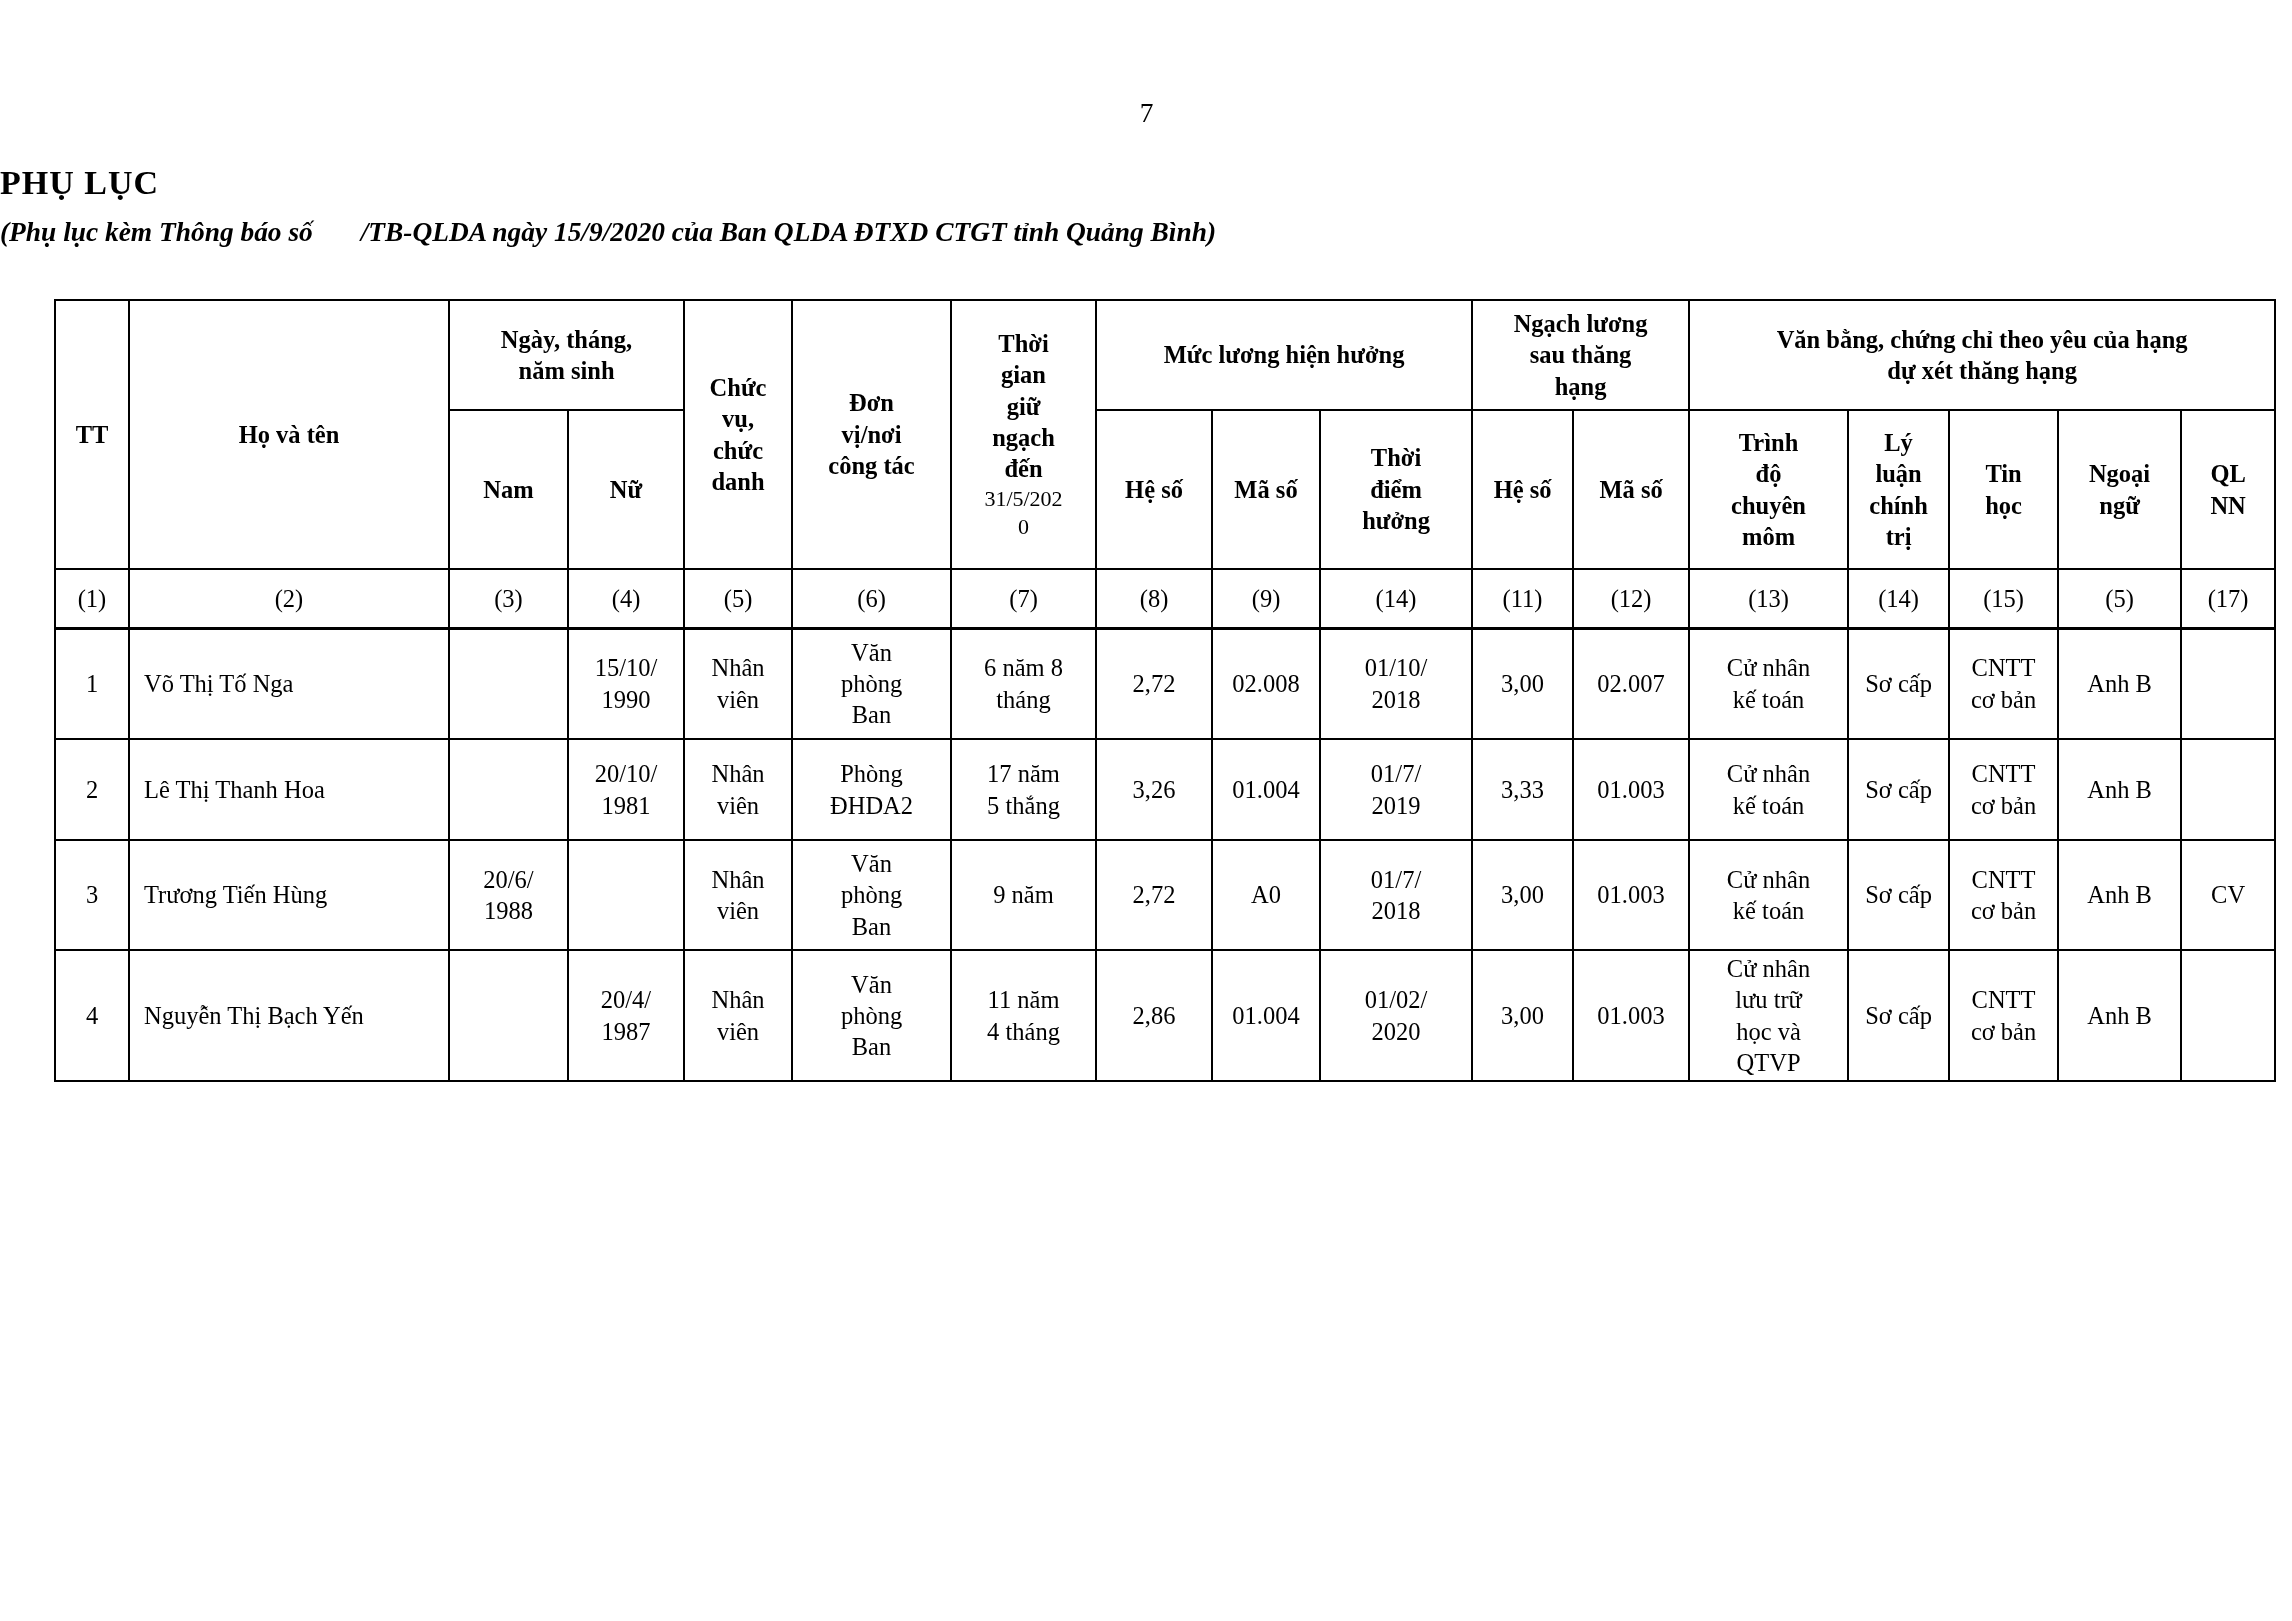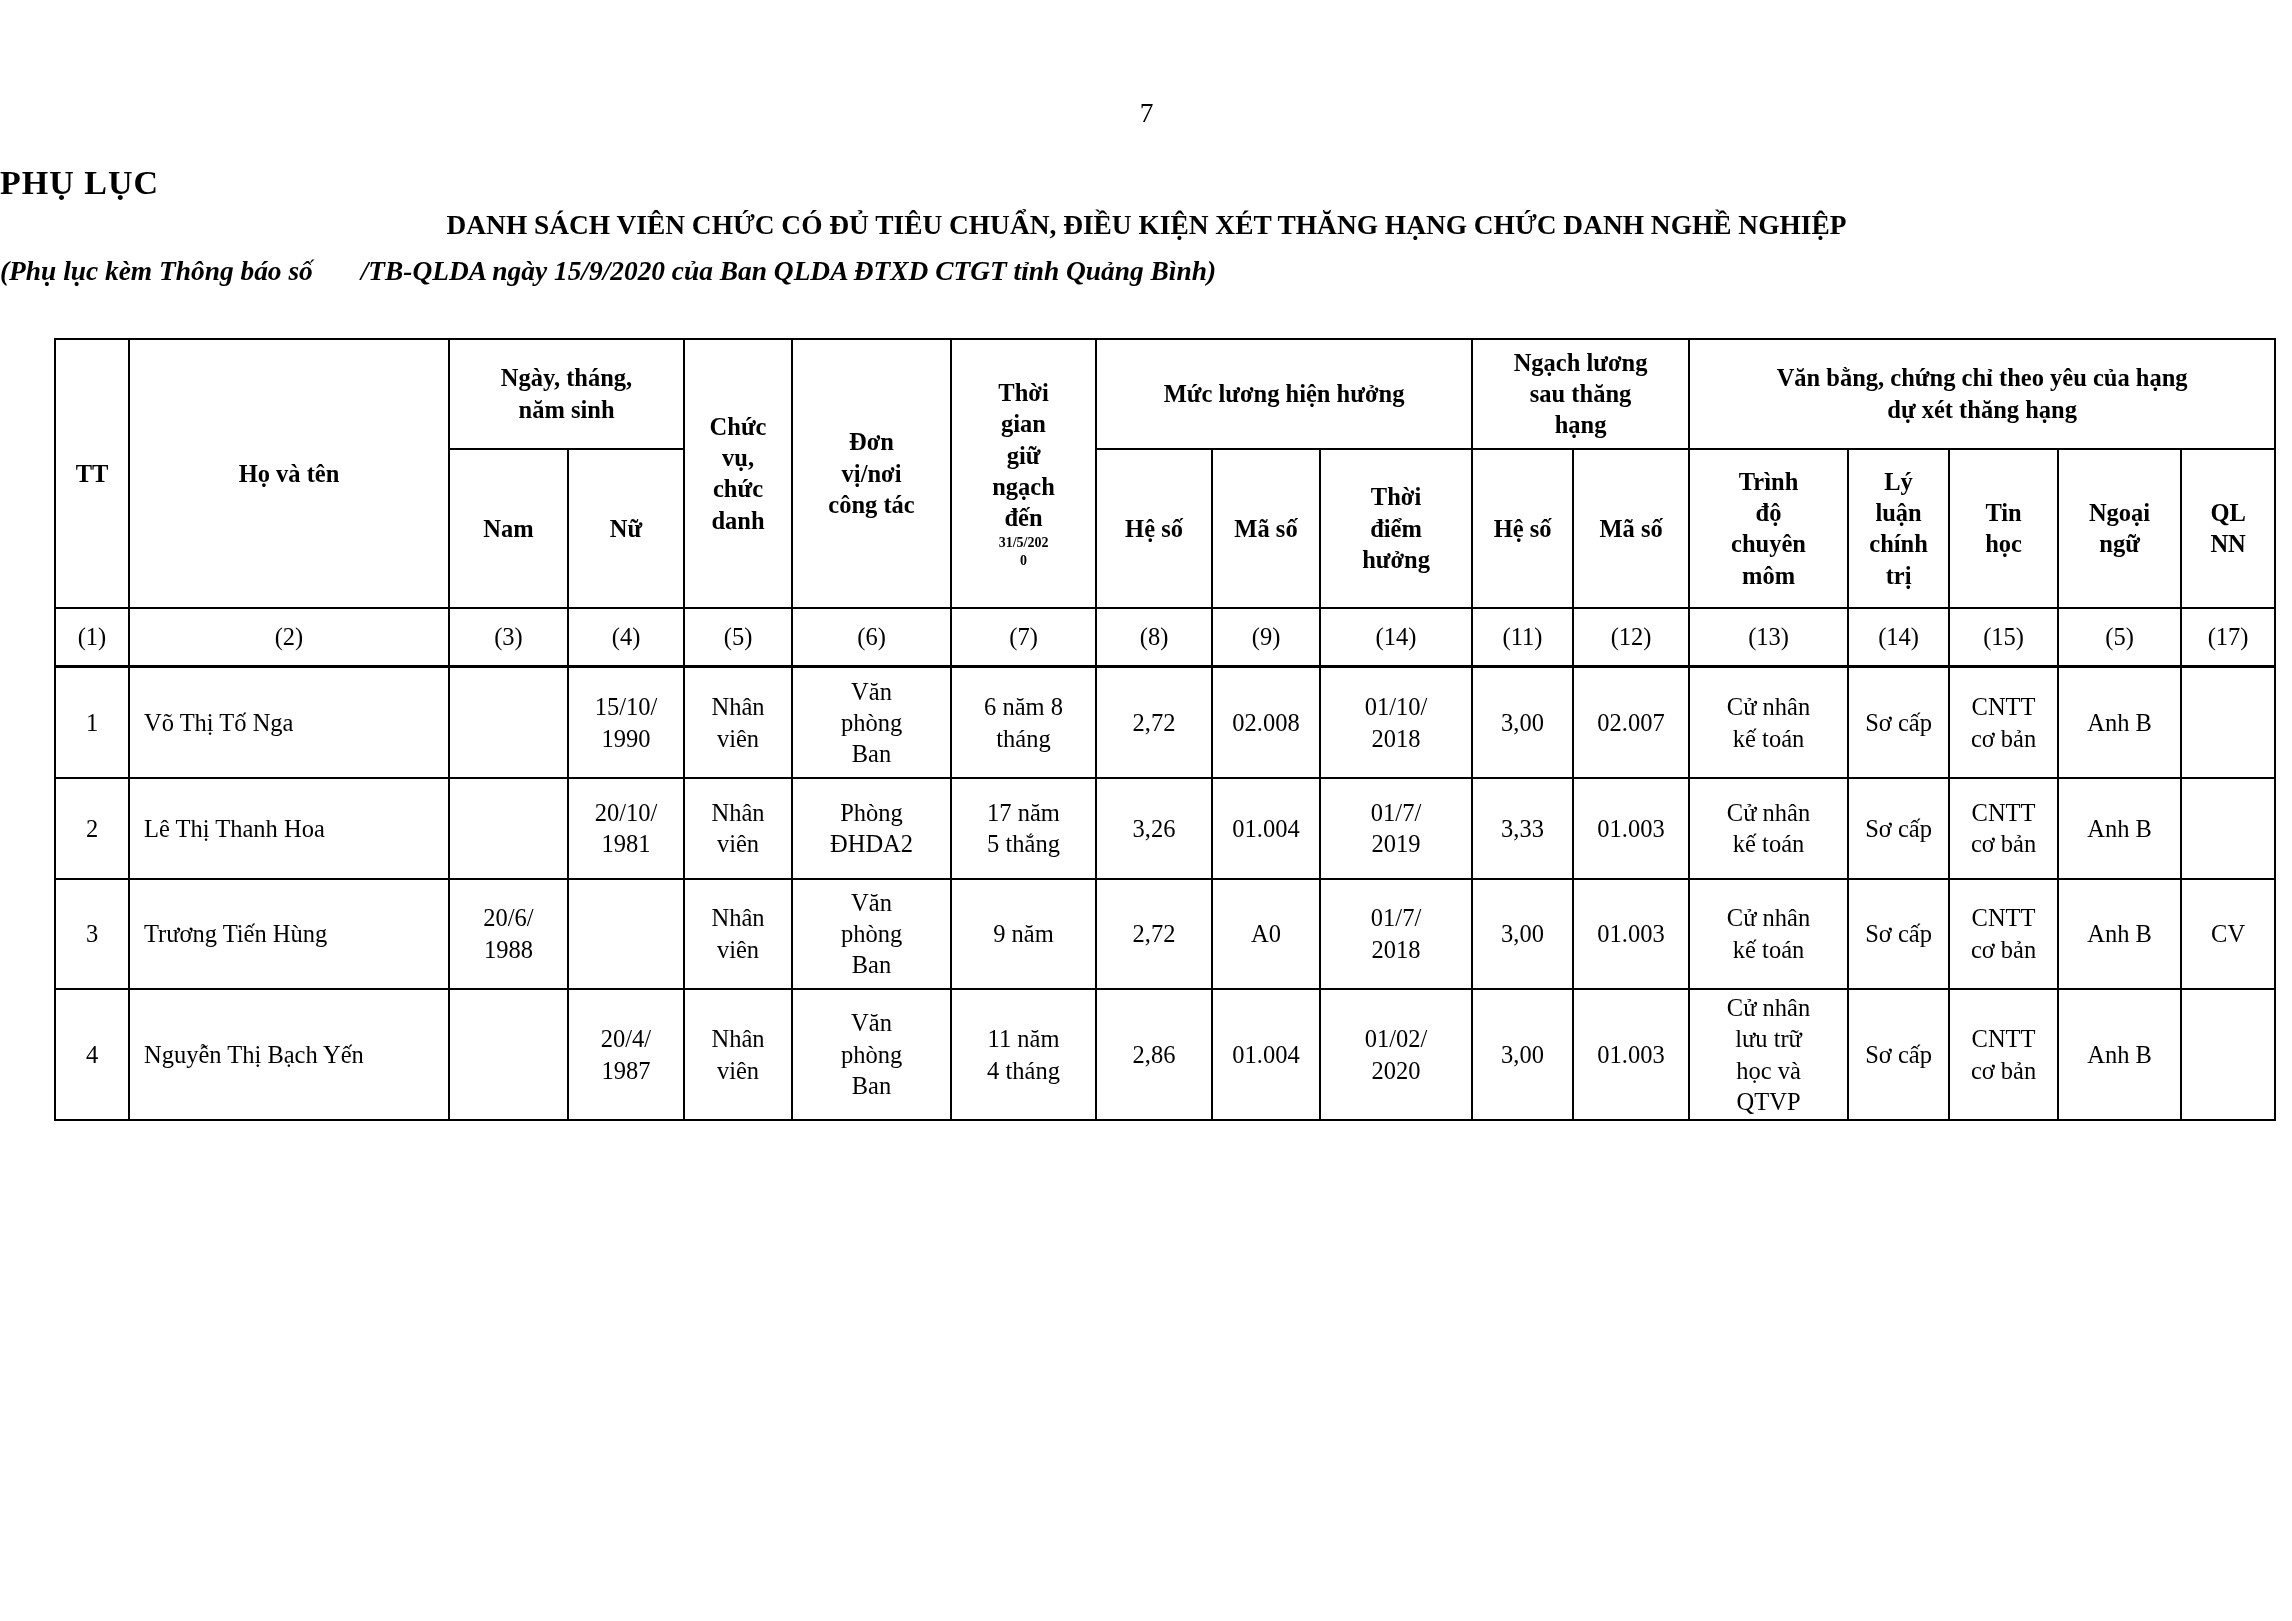--- a/index.html
+++ b/index.html
@@ -70,33 +70,32 @@
   tbody tr:nth-child(1) { height: 111px; }
   tbody tr:nth-child(2) { height: 101px; }
   tbody tr:nth-child(3) { height: 110px; }
   tbody tr:nth-child(4) { height: 123px; }
   tbody td.name-cell {
     text-align: left;
     padding-left: 14px;
   }
   .tenure-date {
     display: block;
-    font-size: 14px;
-    font-weight: bold;
+    font-size: 22px;
+    font-weight: normal;
   }
 </style>
 </head>
 <body>
 
 <div class="page">
 
   <div class="page-number">7</div>
 
   <div class="title">PHỤ LỤC</div>
-  <div class="subtitle">DANH SÁCH VIÊN CHỨC CÓ ĐỦ TIÊU CHUẨN, ĐIỀU KIỆN XÉT THĂNG HẠNG CHỨC DANH NGHỀ NGHIỆP</div>
   <div class="note">(Phụ lục kèm Thông báo số       /TB-QLDA ngày 15/9/2020 của Ban QLDA ĐTXD CTGT tỉnh Quảng Bình)</div>
 
   <table class="personnel">
     <colgroup>
       <col style="width:74px">
         <col style="width:320px">
         <col style="width:119px">
         <col style="width:116px">
       <col style="width:108px">
         <col style="width:159px">

